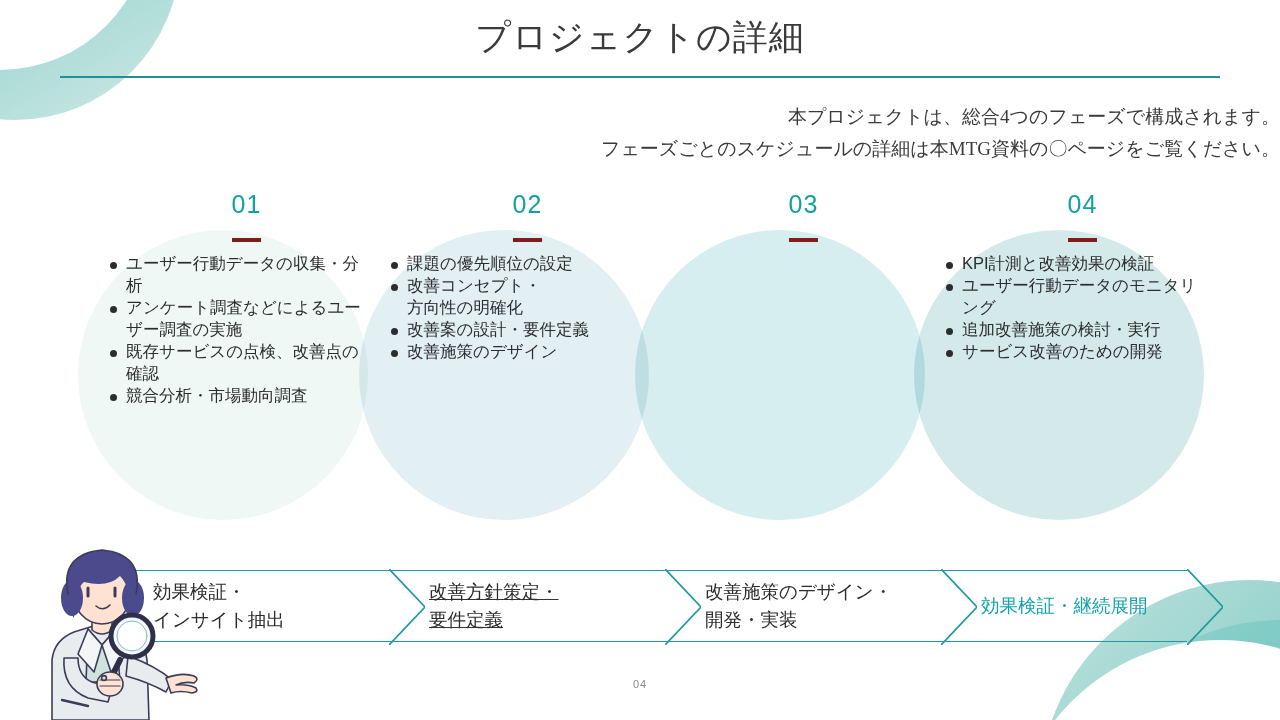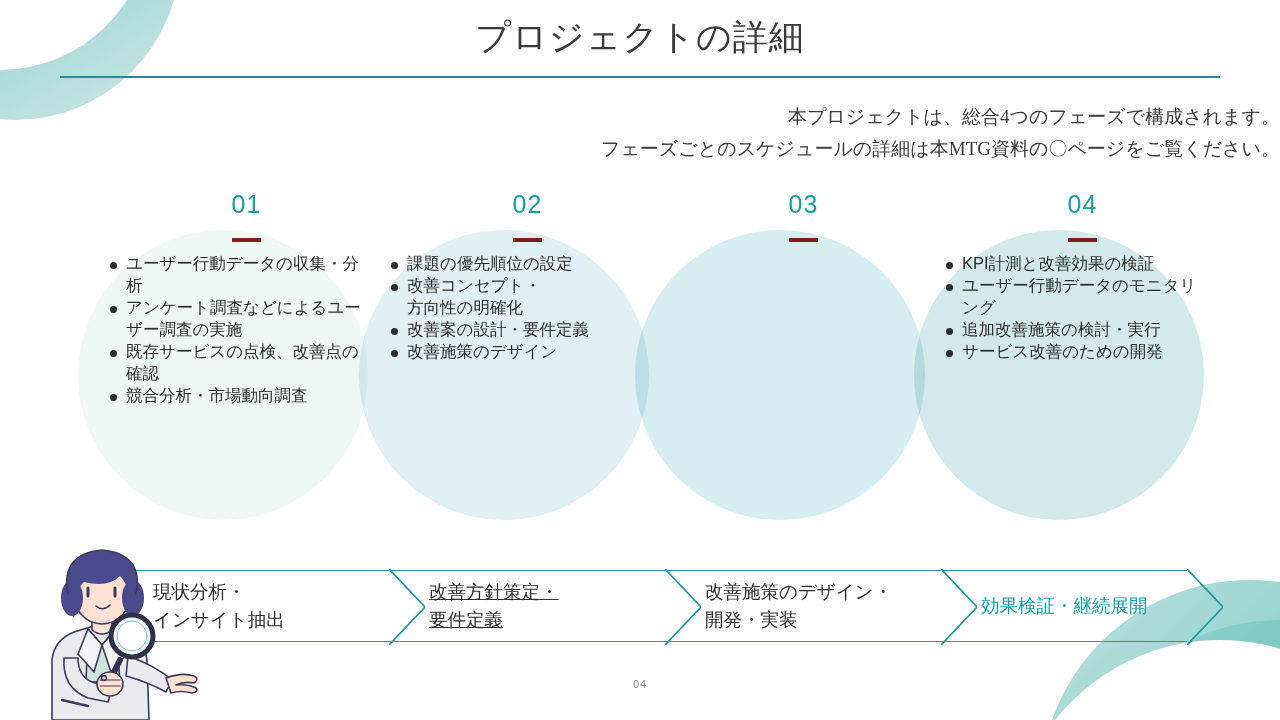--- a/index.html
+++ b/index.html
@@ -306,21 +306,21 @@
         <li>サービス改善のための開発</li>
       </ul>
     </div>
 
   </div>
 
   <div class="chevrons">
 
     <div class="chev" style="left:0px; width:276px;">
       <span class="cap-left"></span>
-      <span class="label">現状分析・
+      <span class="label">効果検証・
 インサイト抽出</span>
       <svg class="tip" viewBox="0 0 36 76">
         <path d="M0 0 L36 38 L0 76" fill="none" stroke="#1f9aa0" stroke-width="1.8"></path>
       </svg>
     </div>
 
     <div class="chev" style="left:276px; width:276px;text-decoration:underline;">
       <span class="label">改善方針策定・
 要件定義</span>
       <svg class="tip" viewBox="0 0 36 76">

